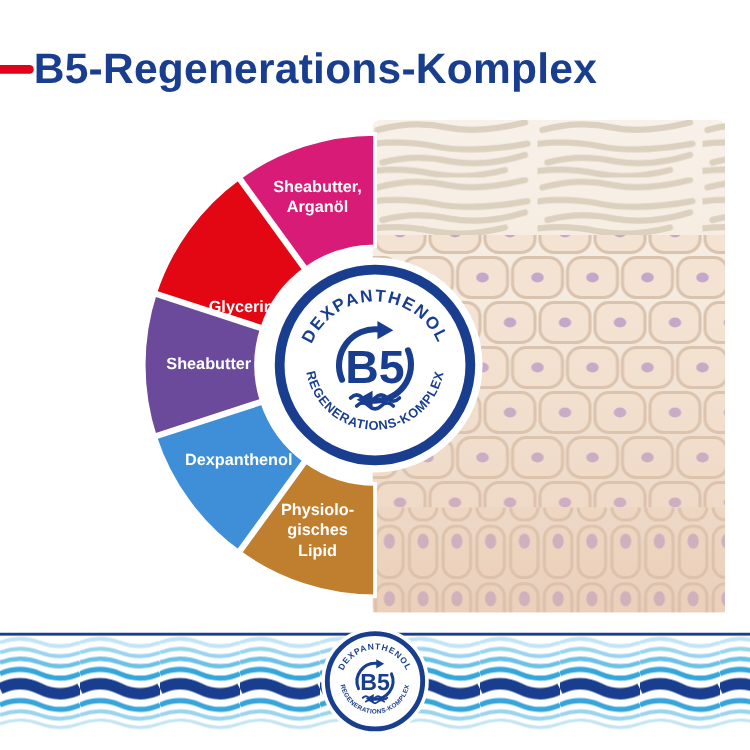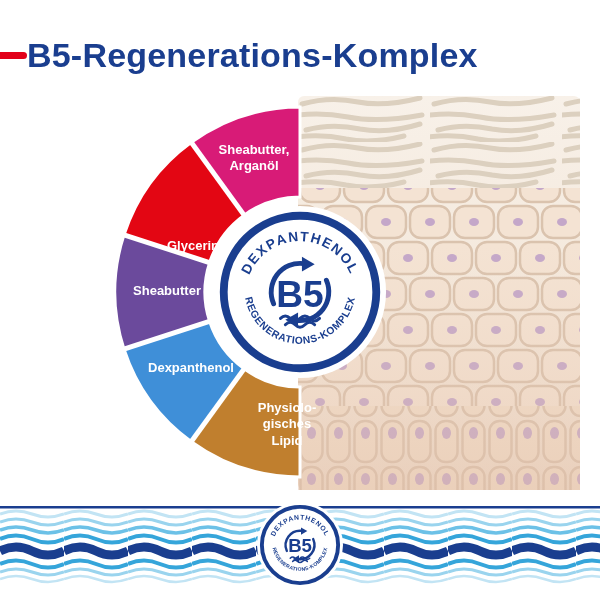--- a/index.html
+++ b/index.html
@@ -97,21 +97,21 @@
         <line x1="-54.1" y1="74.4" x2="-111.7" y2="153.7"></line>
       </g>
     </svg>
   </div>
 
   <div class="seg-label" style="left:254px; top:158px;">Sheabutter,
 Arganöl</div>
   <div class="seg-label" style="left:193px; top:214px;margin-top:32px;">Glycerin</div>
   <div class="seg-label" style="left:167px; top:291px;">Sheabutter</div>
   <div class="seg-label" style="left:191px; top:368px;">Dexpanthenol</div>
-  <div class="seg-label" style="left:254px; top:424px;margin-left:33px;">Physiolo-
+  <div class="seg-label" style="left:254px; top:424px;">Physiolo-
 gisches
 Lipid</div>
 
   <div class="badge-main">
     <svg viewBox="-90 -90 180 180">
       <circle r="88" fill="#ffffff"></circle>
       <circle r="78" fill="#ffffff" stroke="#1a3e8f" stroke-width="8"></circle>
       <path id="b1t" d="M -56,4 A 56,56 0 0 1 56,4" fill="none"></path>
       <path id="b1b" d="M -57,-4 A 57,57 0 0 0 57,-4" fill="none"></path>
       <text class="arc-main" font-size="14">

